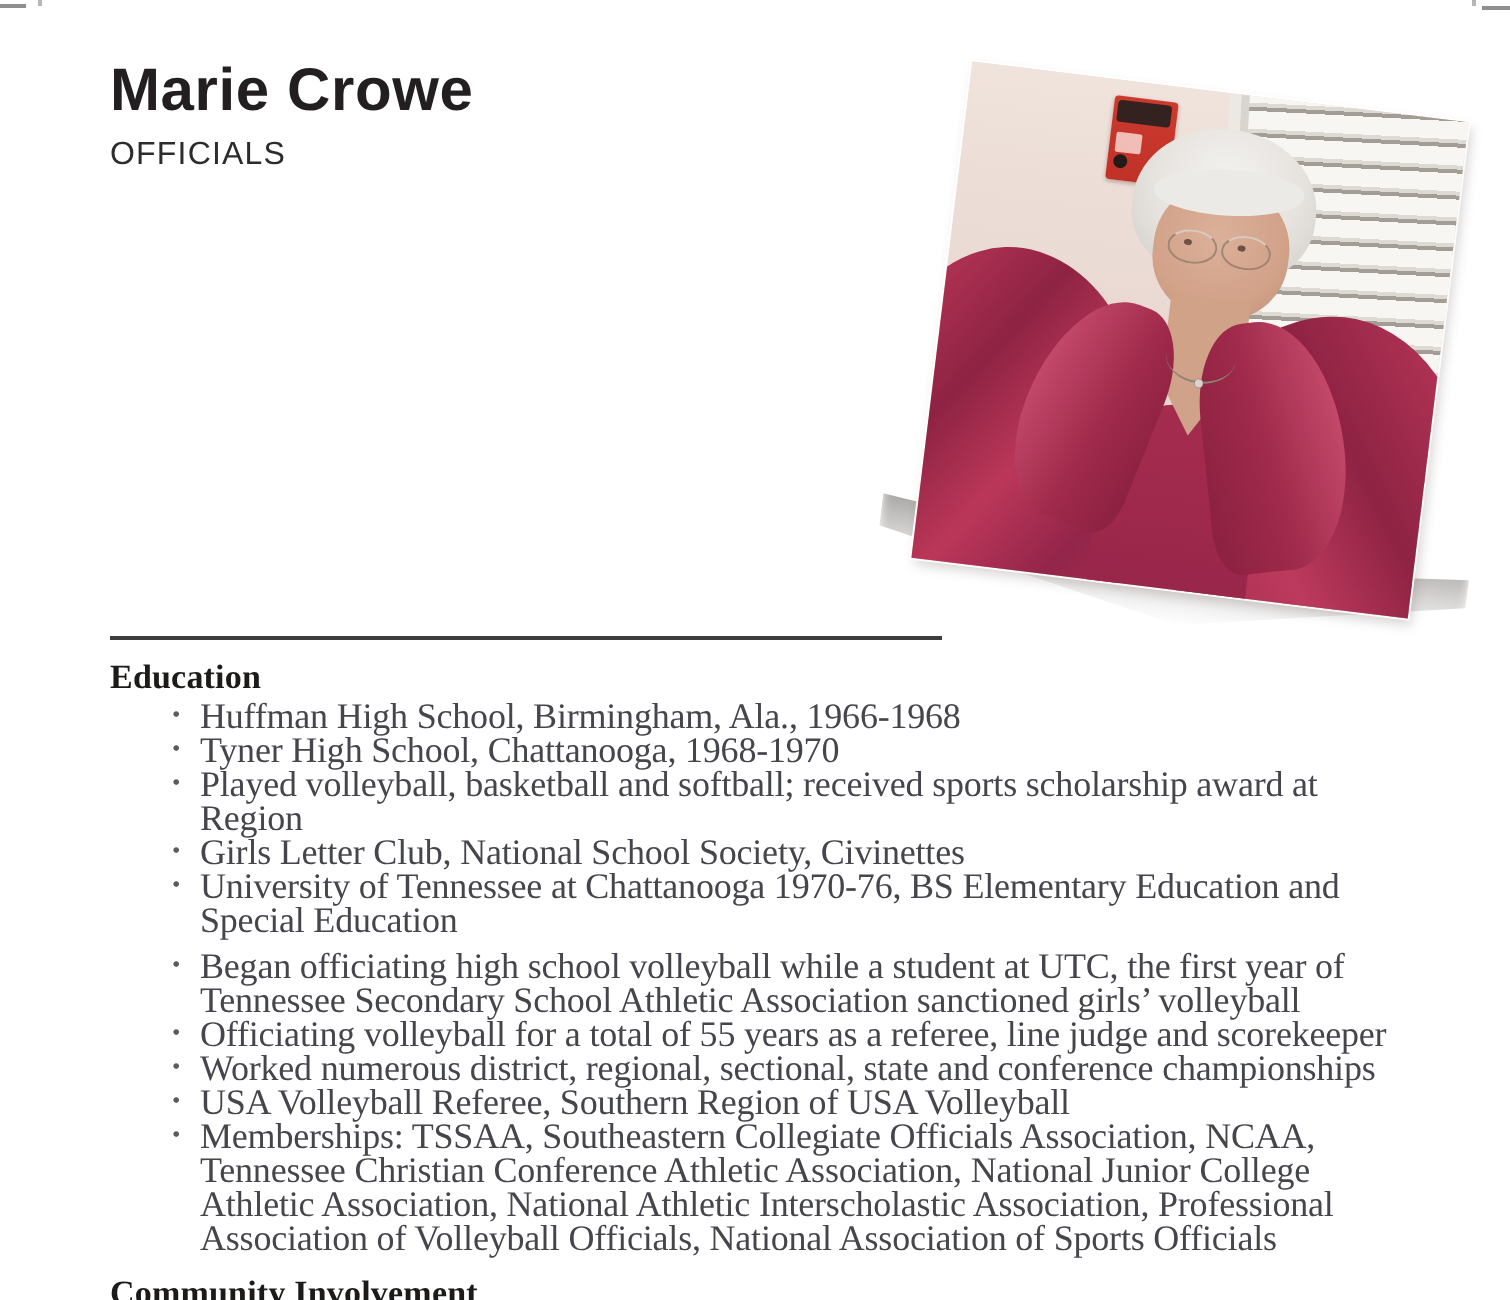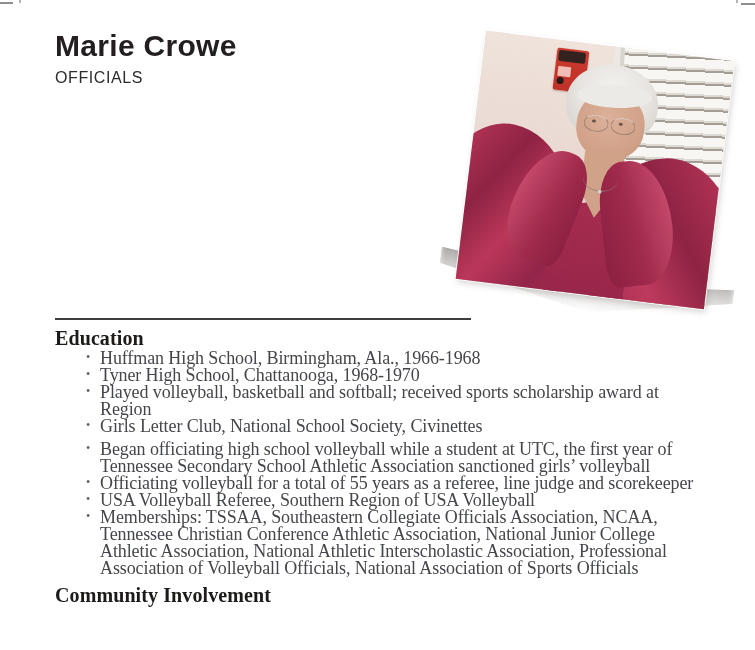--- a/index.html
+++ b/index.html
@@ -21,21 +21,21 @@
     margin:0; font-family:"Liberation Sans", sans-serif; font-weight:700;
     font-size:30px; line-height:32px; letter-spacing:.3px; color:var(--title,#231f20);
   }
   .subtitle {
     font-family:"Liberation Sans", sans-serif; font-weight:400; font-size:16px;
     line-height:25px; letter-spacing:.6px; color:#2c2c2c; margin-top:3px;
   }
   .rule { border:none; border-top:2px solid var(--rule,#3d3d3d); width:416px; margin:15px 0 0 0; }
 
   .section-heading {
-    margin:9px 0 2px 0; font-size:20px; line-height:19px; font-weight:700;
+    margin:9px 0 2px 0; font-size:17px; line-height:19px; font-weight:700;
     color:var(--heading_text,#1c1b19); letter-spacing:.1px;
   }
   ul.bullets {
     margin:0 0 6px 0; padding:0 0 0 30px; list-style:none;
     font-size:18px; line-height:17px; letter-spacing:-0.1px;
     color:var(--body_text,#45464b);
   }
   ul.bullets li { position:relative; padding-left:15px; }
   ul.bullets li::before {
     content:"\2022"; position:absolute; left:1px; top:-1px;
@@ -159,24 +159,26 @@
     <h1 class="name">Marie Crowe</h1>
     <div class="subtitle">OFFICIALS</div>
     <hr class="rule">
     <div id="sections">
         <h2 class="section-heading">Education</h2>
         <ul class="bullets">
           <li>Huffman High School, Birmingham, Ala., 1966-1968</li>
           <li>Tyner High School, Chattanooga, 1968-1970</li>
           <li>Played volleyball, basketball and softball; received sports scholarship award at Region</li>
           <li>Girls Letter Club, National School Society, Civinettes</li>
+          <li>University of Tennessee at Chattanooga 1970-76, BS Elementary Education and Special Education</li>
         </ul>
         <ul class="bullets">
           <li>Began officiating high school volleyball while a student at UTC, the first year of Tennessee Secondary School Athletic Association sanctioned girls’ volleyball</li>
           <li>Officiating volleyball for a total of 55 years as a referee, line judge and scorekeeper</li>
+          <li>Worked numerous district, regional, sectional, state and conference championships</li>
           <li>USA Volleyball Referee, Southern Region of USA Volleyball</li>
           <li>Memberships: TSSAA, Southeastern Collegiate Officials Association, NCAA, Tennessee Christian Conference Athletic Association, National Junior College Athletic Association, National Athletic Interscholastic Association, Professional Association of Volleyball Officials, National Association of Sports Officials</li>
         </ul>
         <h2 class="section-heading">Community Involvement</h2>
       </div>
   </div>
 
 </div>
 
 </body></html>

